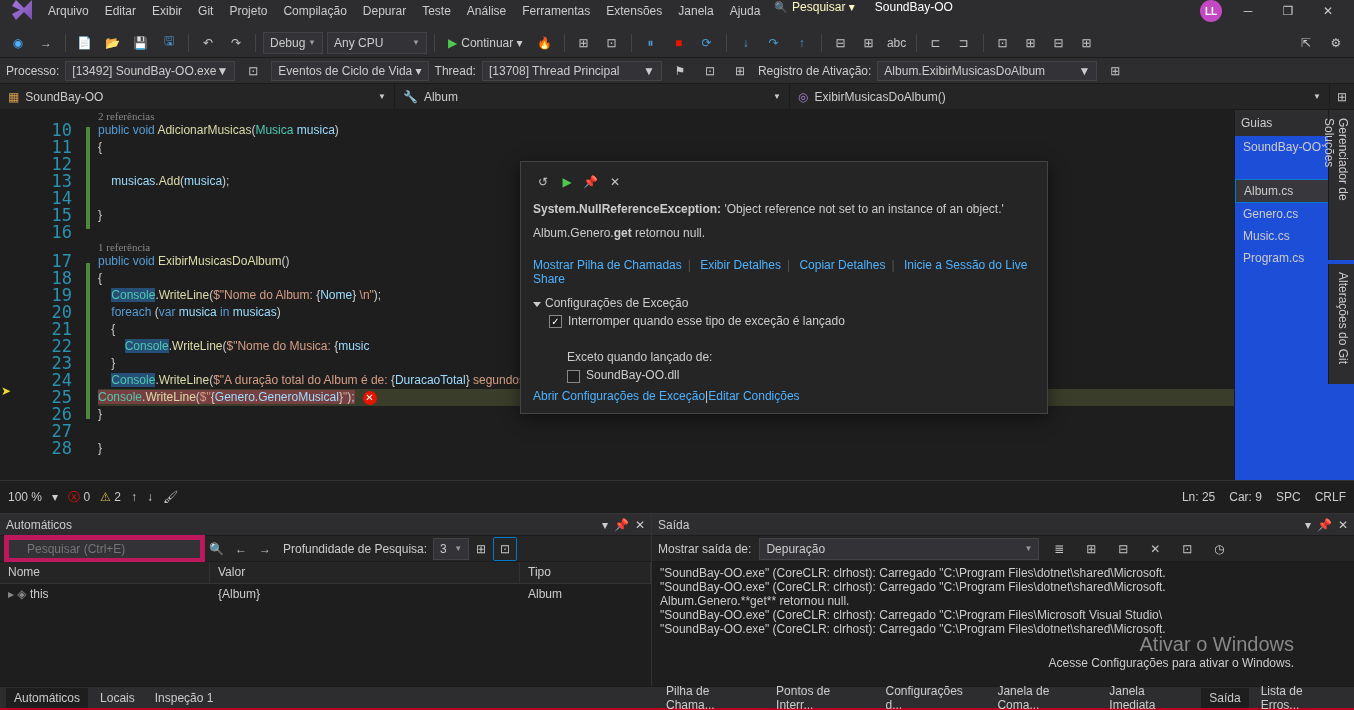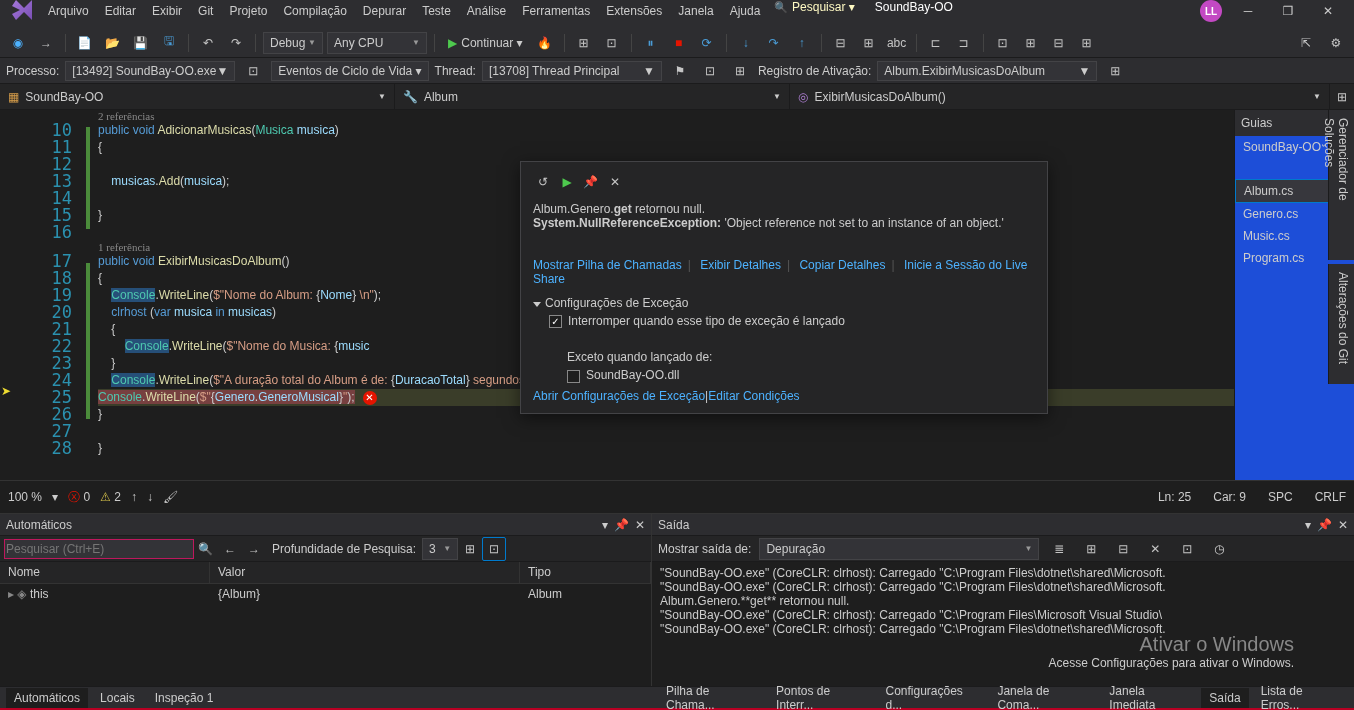--- a/index.html
+++ b/index.html
@@ -52,27 +52,27 @@
 .exception-popup .hdr .ttl{flex:1;color:#ccc;}
 .exception-popup .body{padding:0 12px 8px;}
 .exception-popup .link{color:#4db2ff;cursor:pointer;}
 .exception-popup .links-row{padding:10px 12px 6px;}
 .exception-popup .links-row .sep{color:#555;margin:0 6px;}
 .exception-popup .cfg{padding:4px 12px 10px;}
 .exception-popup .cfg .arrow{display:inline-block;width:0;height:0;border-left:4px solid transparent;border-right:4px solid transparent;border-top:5px solid #ccc;margin-right:4px;}
 .cb{width:13px;height:13px;border:1px solid #888;display:inline-block;vertical-align:middle;margin-right:6px;background:#1e1e1e;}
 .cb.checked::after{content:"✓";color:#fff;font-size:10px;display:block;line-height:11px;text-align:center;}
 .statusline{height:20px;background:#1e1e1e;border-top:1px solid #333;border-bottom:1px solid #333;display:flex;align-items:center;padding:16px 8px;gap:10px;}
-.statusline .right{margin-left:auto;display:flex;gap:22px;text-align:right;}
+.statusline .right{margin-left:auto;display:flex;gap:14px;text-align:right;}
 .panel-hdr{height:22px;background:#2d2d30;display:flex;align-items:center;padding:0 6px;border-bottom:1px solid #1b1b1c;}
 .panel-hdr .right{margin-left:auto;display:flex;gap:6px;}
 .bottom-panels{display:flex;height:172px;}
 .autos{width:652px;border-right:1px solid #333;display:flex;flex-direction:column;}
 .autos .searchrow{height:26px;display:flex;align-items:center;padding:0 4px;background:#252526;border-bottom:1px solid #1b1b1c;}
-.autos .searchrow input{flex:0 0 190px;background:#333337;border:1px solid #be185d;color:#ccc;padding:2px 1px;}
+.autos .searchrow input{flex:0 0 190px;background:#333337;border:5px solid #be185d;color:#ccc;padding:2px 18px;}
 .autos .cols{height:22px;display:flex;background:#252526;border-bottom:1px solid #333;}
 .autos .col{padding:3px 8px;border-right:1px solid #333;}
 .autos .row{display:flex;padding:3px 8px;}
 .output{flex:1;display:flex;flex-direction:column;}
 .output .ctrlrow{height:26px;display:flex;align-items:center;padding:0 6px;background:#252526;border-bottom:1px solid #1b1b1c;gap:8px;}
 .output .content{flex:1;background:#1e1e1e;font-family:Consolas,monospace;font-size:12px;padding:4px 8px;overflow:hidden;white-space:pre;color:#c5c5c5;}
 .tabstrip{height:22px;background:#2d2d30;display:flex;align-items:center;padding:0 6px;gap:4px;border-top:1px solid #1b1b1c;}
 .tabstrip .tab{padding:3px 8px;color:#ccc;}
 .tabstrip .tab.active{background:#1e1e1e;}
 .botbar{height:24px;background:#b90023;display:flex;align-items:center;padding:0 8px;color:#fff;}
@@ -244,21 +244,21 @@
       <div class="row">{</div>
       <div class="row"></div>
       <div class="row">    <span class="var">musicas</span>.<span class="fn">Add</span>(<span class="var">musica</span>);</div>
       <div class="row"></div>
       <div class="row">}</div>
       <div class="row"></div>
       <div class="row codelens" style="height:12px;line-height:12px;">1 referência</div>
       <div class="row"><span class="kw">public</span> <span class="kw">void</span> <span class="fn">ExibirMusicasDoAlbum</span>()</div>
       <div class="row">{</div>
       <div class="row">    <span class="cls sel-var">Console</span>.<span class="fn">WriteLine</span>(<span class="str">$"Nome do Album: </span>{<span class="var">Nome</span>}<span class="str"> \n"</span>);</div>
-      <div class="row">    <span class="kw">clrhost</span> (<span class="kw">var</span> <span class="var">musica</span> <span class="kw">in</span> <span class="var">musicas</span>)</div>
+      <div class="row">    <span class="kw">foreach</span> (<span class="kw">var</span> <span class="var">musica</span> <span class="kw">in</span> <span class="var">musicas</span>)</div>
       <div class="row">    {</div>
       <div class="row">        <span class="cls sel-var">Console</span>.<span class="fn">WriteLine</span>(<span class="str">$"Nome do Musica: </span>{<span class="var">music</span></div>
       <div class="row">    }</div>
       <div class="row">    <span class="cls sel-var">Console</span>.<span class="fn">WriteLine</span>(<span class="str">$"A duração total do Album é de: </span>{<span class="var">DuracaoTotal</span>}<span class="str"> segundos."</span>);</div>
       <div class="row hl-exec"><span class="hl-line"><span class="cls">Console</span>.<span class="fn">WriteLine</span>(<span class="str">$"</span>{<span class="var">Genero</span>.<span class="var">GeneroMusical</span>}<span class="str">"</span>);</span><span class="err-icon">✕</span></div>
       <div class="row">}</div>
       <div class="row"></div>
       <div class="row">}</div>
     </div>
   </div>
@@ -279,22 +279,22 @@
 <div class="vtab" style="top:264px;height:120px;">Alterações do Git</div>
 
 <div class="exception-popup">
   <div class="hdr">
     <span class="tbtn">↺</span>
     <span class="tbtn" style="color:#4ec94e;">▶</span>
     <span class="tbtn">📌</span>
     <span class="tbtn">✕</span>
   </div>
   <div class="body">
+    <div style="margin-bottom:10px;"><b>System.NullReferenceException:</b> <span>'Object reference not set to an instance of an object.'</span></div>
     <div><span>Album.Genero.</span><b>get</b><span> retornou null.</span></div>
-    <div style="margin-bottom:10px;"><b>System.NullReferenceException:</b> <span>'Object reference not set to an instance of an object.'</span></div>
   </div>
   <div class="links-row">
     <span class="link">Mostrar Pilha de Chamadas</span><span class="sep">|</span>
     <span class="link">Exibir Detalhes</span><span class="sep">|</span>
     <span class="link">Copiar Detalhes</span><span class="sep">|</span>
     <span class="link">Inicie a Sessão do Live Share</span>
   </div>
   <div class="cfg">
     <div><span class="arrow"></span><span>Configurações de Exceção</span></div>
     <div style="padding:4px 0 2px 16px;"><span class="cb checked"></span><span>Interromper quando esse tipo de exceção é lançado</span></div>

